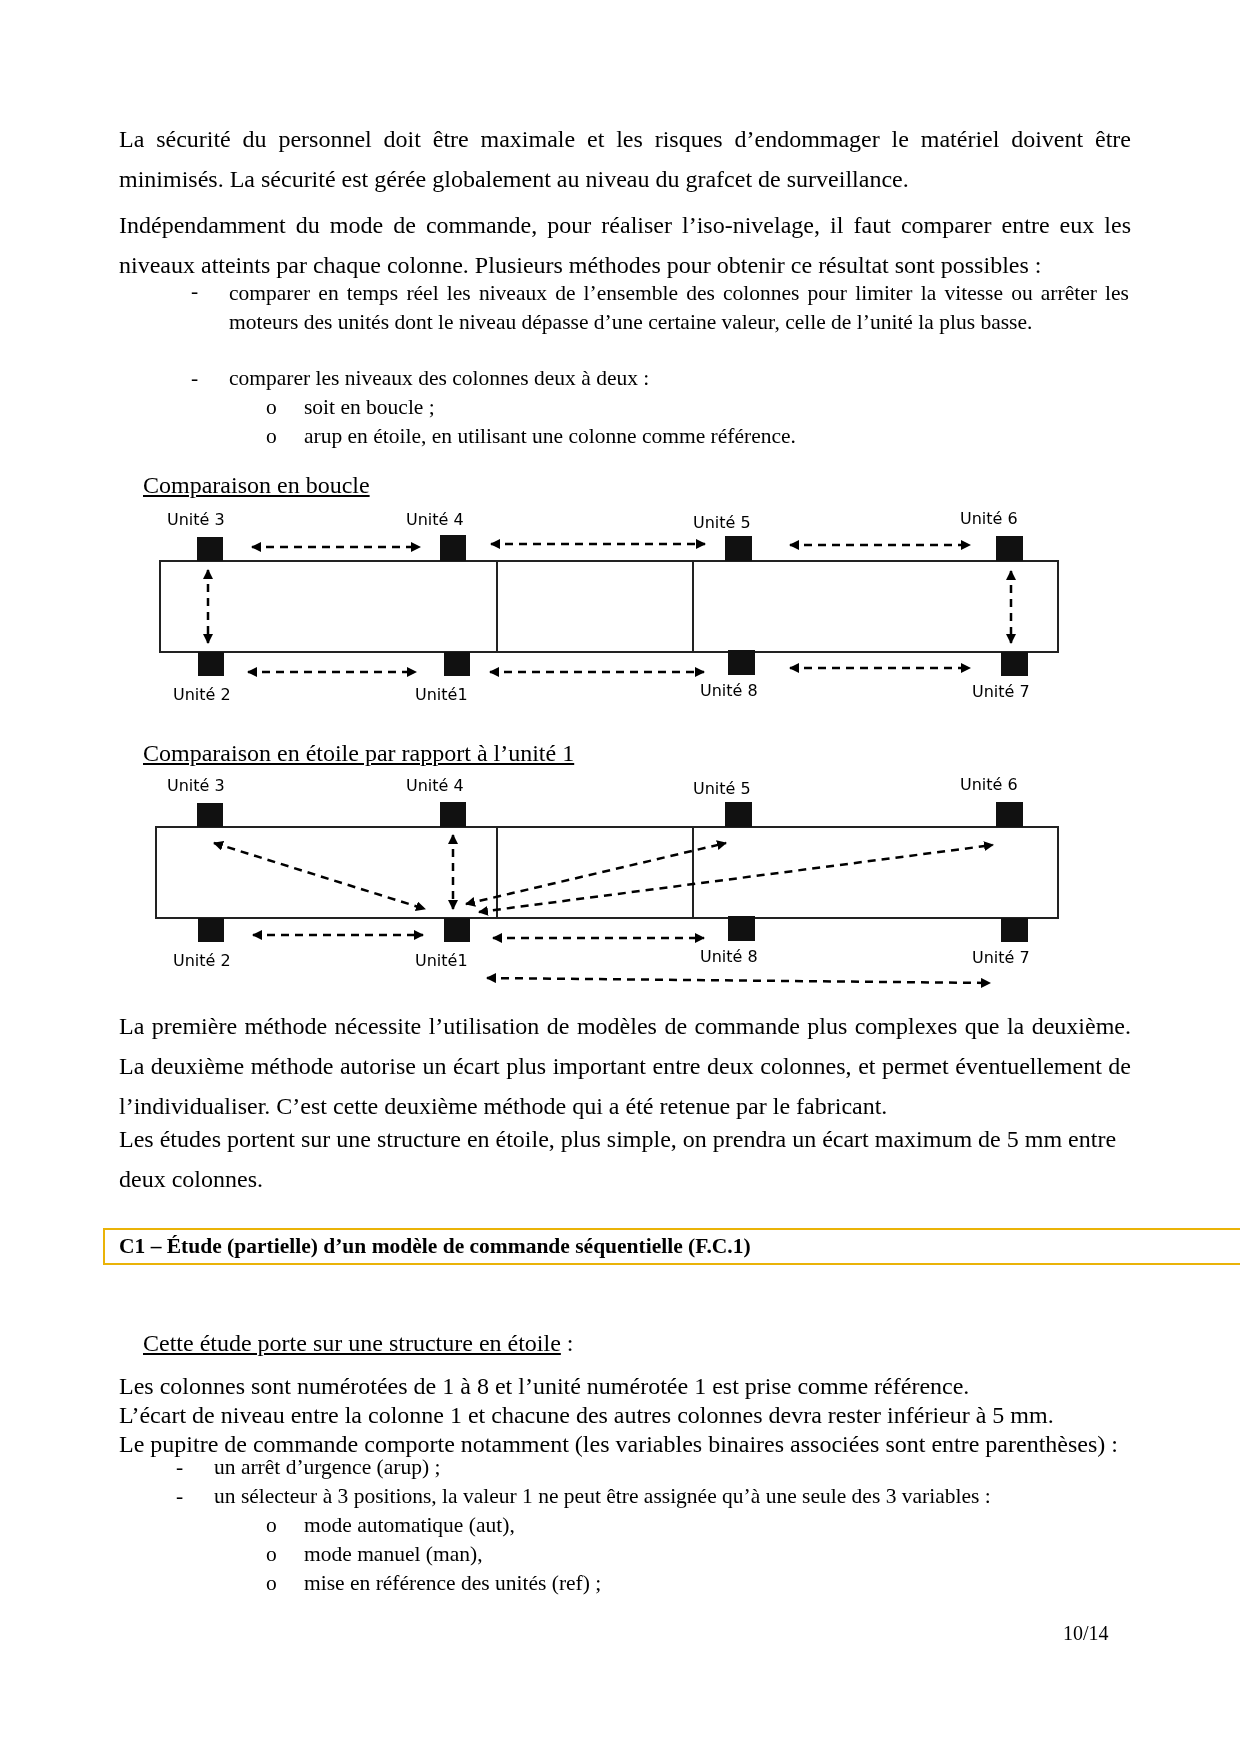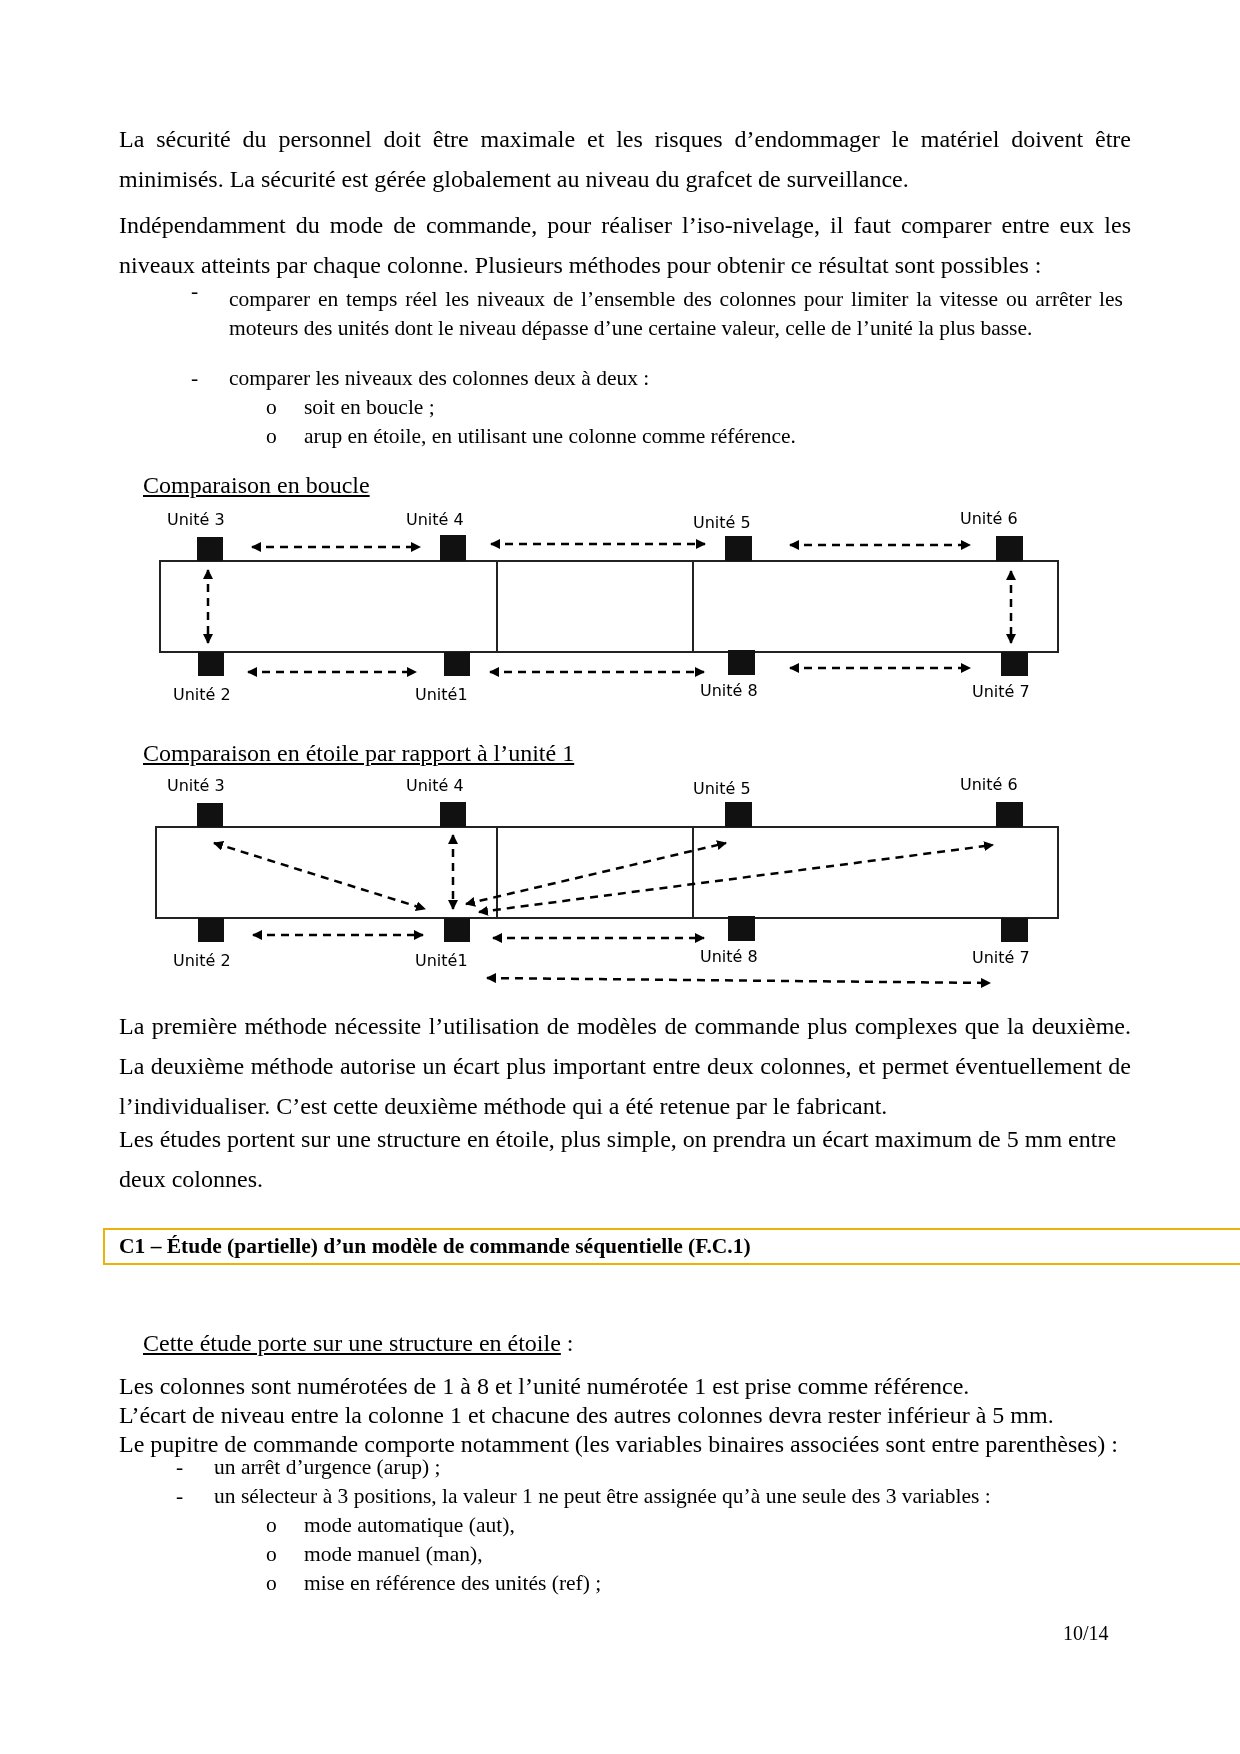--- a/index.html
+++ b/index.html
@@ -19,21 +19,21 @@
   svg text { font-family: "DejaVu Sans", sans-serif; font-size: 16px; fill: #000; }
 </style>
 </head>
 <body>
 
 <p class="p just" style="top:119px;">La sécurité du personnel doit être maximale et les risques d’endommager le matériel doivent être minimisés. La sécurité est gérée globalement au niveau du grafcet de surveillance.</p>
 <p class="p just" style="top:205px;">Indépendamment du mode de commande, pour réaliser l’iso-nivelage, il faut comparer entre eux les niveaux atteints par chaque colonne. Plusieurs méthodes pour obtenir ce résultat sont possibles :</p>
 
 <div class="bullet-row" style="top:277px; left:191px; width:940px;">
   <span class="dash" style="left:0;">-</span>
-  <p class="just" style="margin:8px; margin-left:38px; text-align:justify;">comparer en temps réel les niveaux de l’ensemble des colonnes pour limiter la vitesse ou arrêter les moteurs des unités dont le niveau dépasse d’une certaine valeur, celle de l’unité la plus basse.</p>
+  <p class="just" style="margin:2px; margin-left:38px; text-align:justify;">comparer en temps réel les niveaux de l’ensemble des colonnes pour limiter la vitesse ou arrêter les moteurs des unités dont le niveau dépasse d’une certaine valeur, celle de l’unité la plus basse.</p>
 </div>
 <div class="bullet-row" style="top:364px; left:191px; width:940px;">
   <span class="dash" style="left:0;">-</span>
   <span style="position:absolute; left:38px; white-space:nowrap;">comparer les niveaux des colonnes deux à deux :</span>
 </div>
 <div class="bullet-row" style="top:393px; left:266px; width:860px;">
   <span class="circ" style="left:0;">o</span>
   <span style="position:absolute; left:38px; white-space:nowrap;">soit en boucle ;</span>
 </div>
 <div class="bullet-row" style="top:422px; left:266px; width:860px;">

